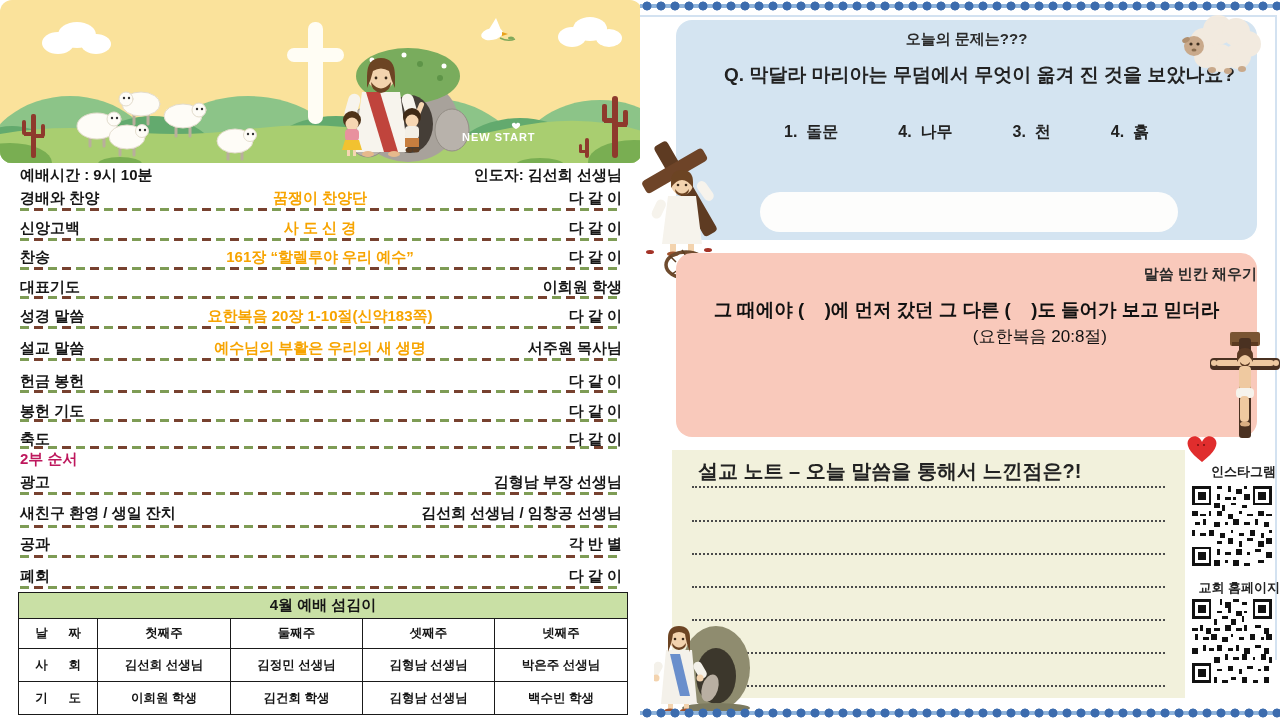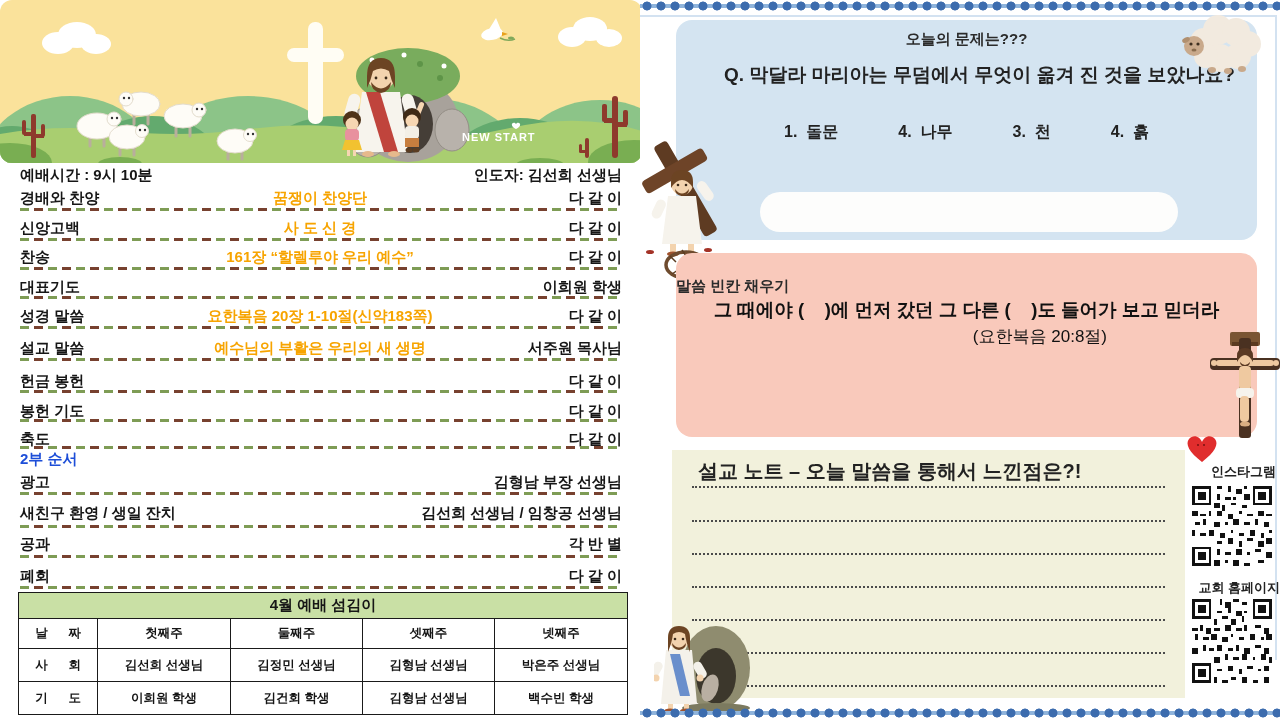--- a/index.html
+++ b/index.html
@@ -11,21 +11,21 @@
 
   
   .hdr-wrap{position:absolute;left:0;top:0;width:642px;height:163px;border-radius:12px;overflow:hidden;}
   .hdr-wrap svg{display:block;}
 
   .olist{position:absolute;left:0;top:0;width:640px;height:720px;}
   .orow{position:absolute;left:0;width:640px;height:21px;font-size:15px;font-weight:bold;line-height:21px;}
   .ol{position:absolute;left:20px;white-space:pre;}
   .oc{position:absolute;left:130px;right:130px;text-align:center;color:#F7A400;white-space:pre;}
   .or{position:absolute;right:18px;white-space:pre;}
-  .oheading{position:absolute;left:20px;color:#1d4ed8;font-size:15px;font-weight:bold;}
+  .oheading{position:absolute;left:20px;color:#be185d;font-size:15px;font-weight:bold;}
   .odiv{position:absolute;left:20px;width:602px;height:3px;
         background:repeating-linear-gradient(90deg,#7E9C55 0 9px,transparent 9px 14px,#77412F 14px 23px,transparent 23px 28px);}
 
   table.sched{position:absolute;left:18px;top:592px;width:610px;border-collapse:collapse;table-layout:fixed;
               font-size:12.5px;font-weight:bold;}
   table.sched td,table.sched th{border:1.2px solid #1a1a1a;text-align:center;padding:0;}
   table.sched .ttl{background:#C9E0A5;height:25px;font-size:15px;}
   table.sched .hrow th{height:29px;background:#fff;font-weight:bold;}
   table.sched .drow td{height:32px;}
   table.sched .c1{white-space:pre;}
@@ -41,21 +41,21 @@
   .frame-right{position:absolute;right:3px;top:15px;bottom:16px;width:2px;background:#D3E2F1;}
 
   .quiz-box{position:absolute;left:36px;top:20px;width:581px;height:220px;background:#D4E4F1;border-radius:16px;}
   .quiz-title{position:absolute;left:0;right:0;top:10px;text-align:center;font-size:15px;font-weight:bold;color:#2b2b2b;}
   .quiz-question{position:absolute;left:36px;top:42px;font-size:19px;font-weight:bold;white-space:nowrap;color:#222;margin-left:12px;}
   .quiz-options{position:absolute;left:0;right:0;top:102px;display:flex;justify-content:center;gap:60px;
                 font-size:16px;font-weight:bold;white-space:pre;color:#222;}
   .answer-box{position:absolute;left:120px;top:192px;width:418px;height:40px;background:#FDFDFC;border-radius:20px;}
 
   .fill-box{position:absolute;left:36px;top:253px;width:581px;height:184px;background:#F9C9BB;border-radius:16px;}
-  .fill-title{position:absolute;left:0;right:0;top:24px;text-align:left;font-size:15px;font-weight:bold;color:#2b2b2b;}
+  .fill-title{position:absolute;left:0;right:0;top:12px;text-align:right;font-size:15px;font-weight:bold;color:#2b2b2b;}
   .fill-verse{position:absolute;left:0;right:0;top:44px;text-align:center;font-size:18.5px;font-weight:bold;white-space:pre;color:#111;}
   .fill-ref{position:absolute;right:150px;top:72px;font-size:17px;font-weight:normal;color:#111;}
 
   .note-box{position:absolute;left:32px;top:450px;width:513px;height:248px;background:#F2F1DC;}
   .note-title{position:absolute;left:26px;top:8px;font-size:20px;font-weight:bold;color:#222;}
   .nline{position:absolute;left:20px;right:20px;border-bottom:2.5px dotted #4b4b4b;height:0;}
 
   .qr-label{position:absolute;text-align:right;font-size:13px;font-weight:bold;color:#222;}
   .qr{position:absolute;background:#fff;}
   .deco{position:absolute;}

